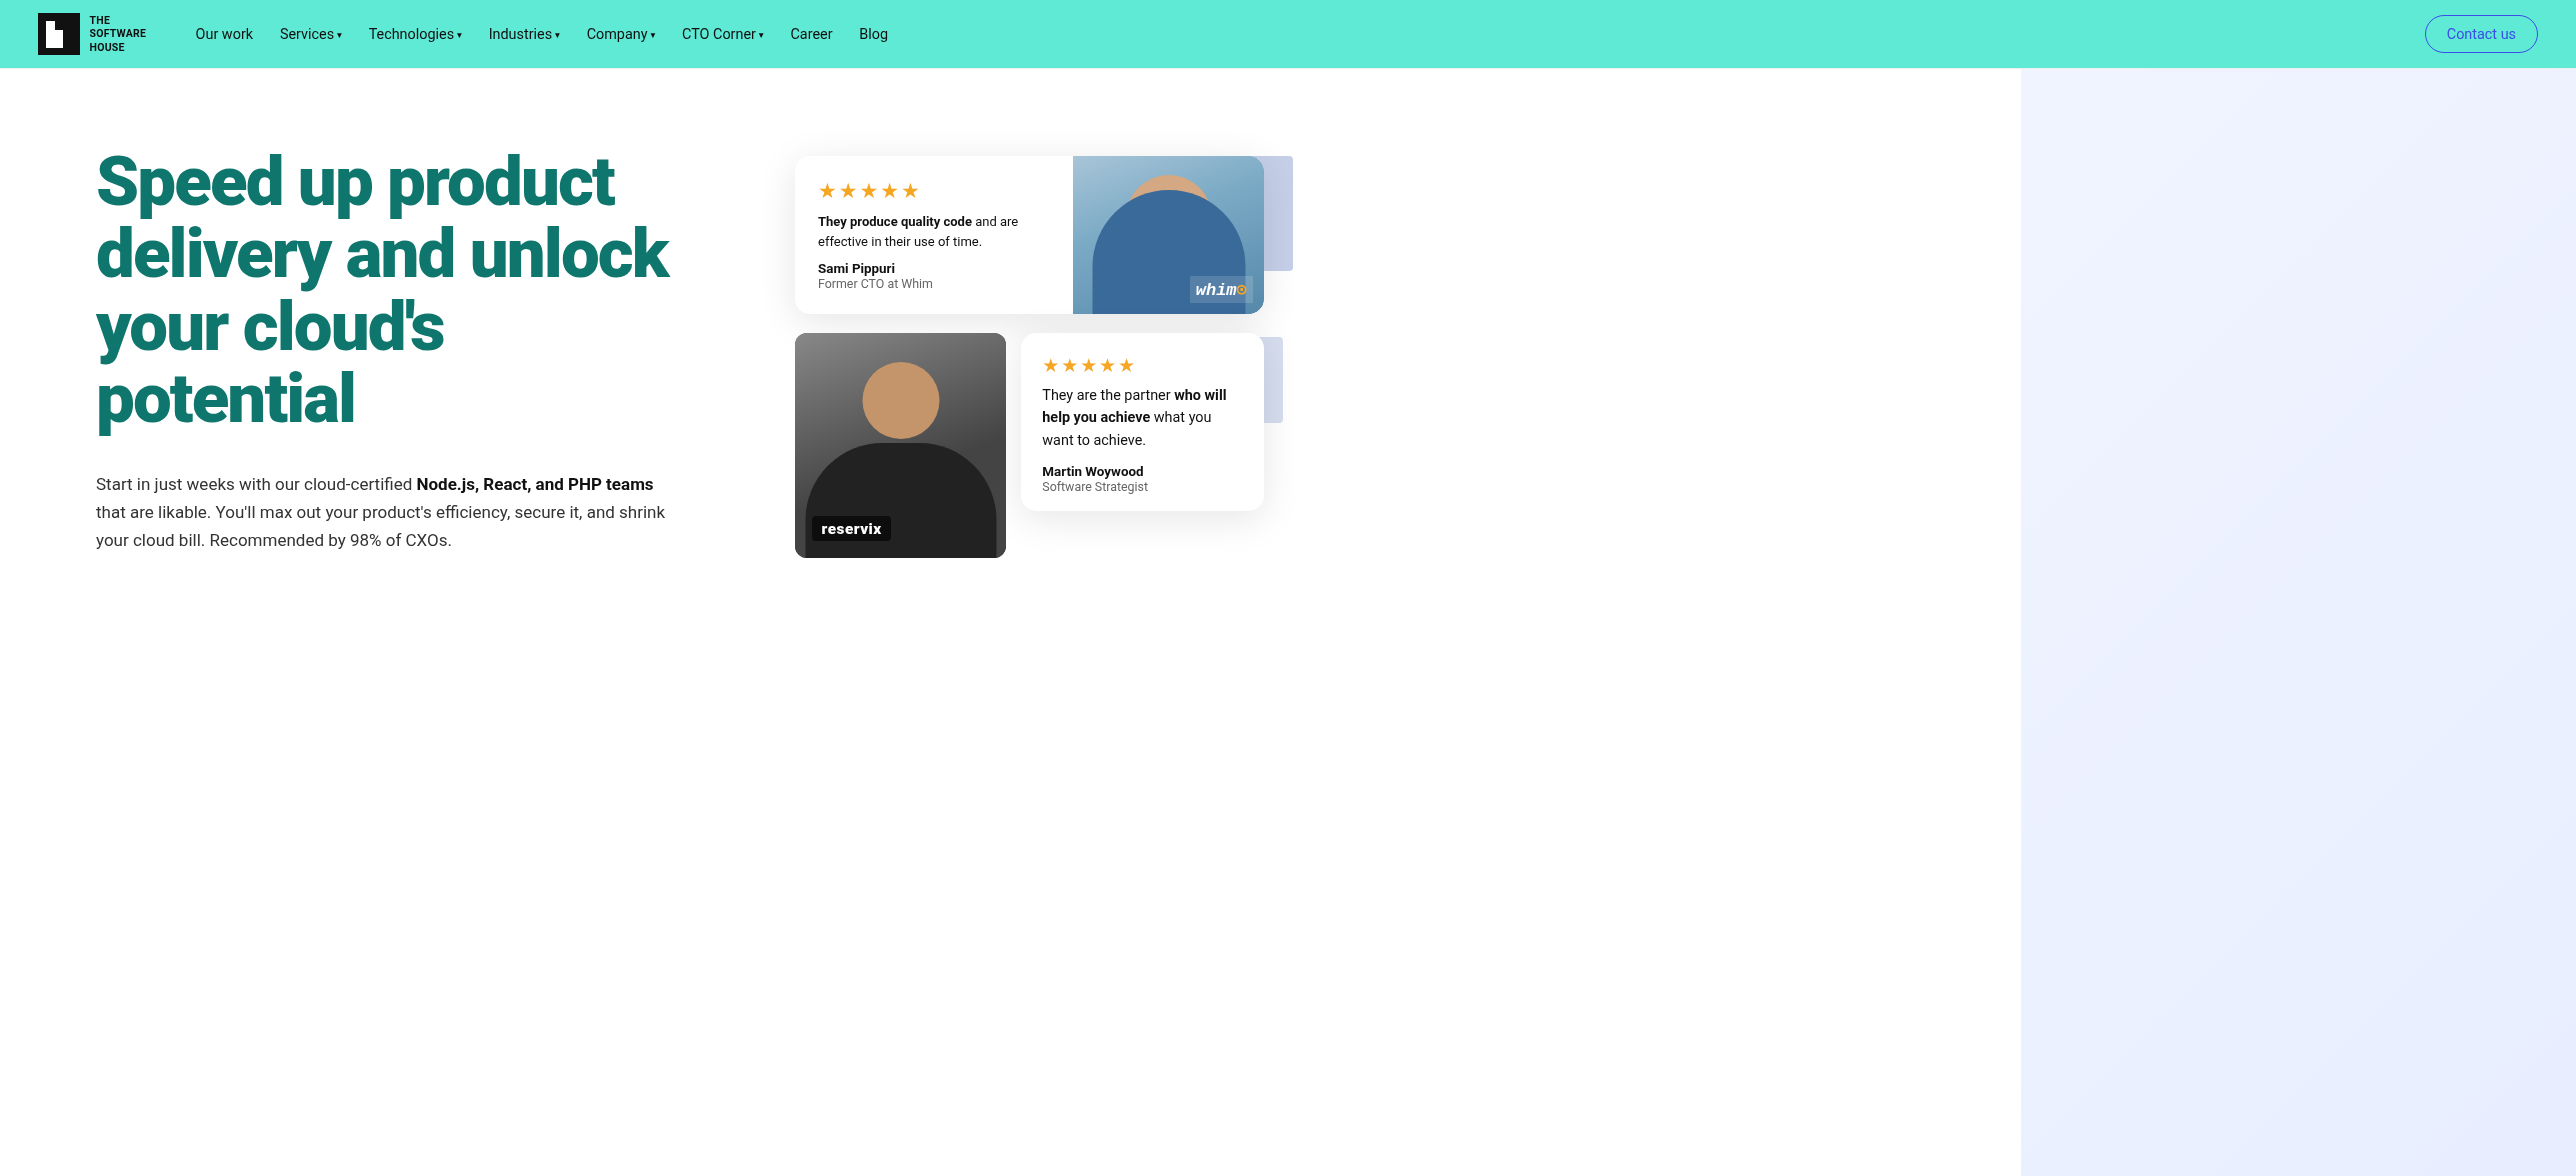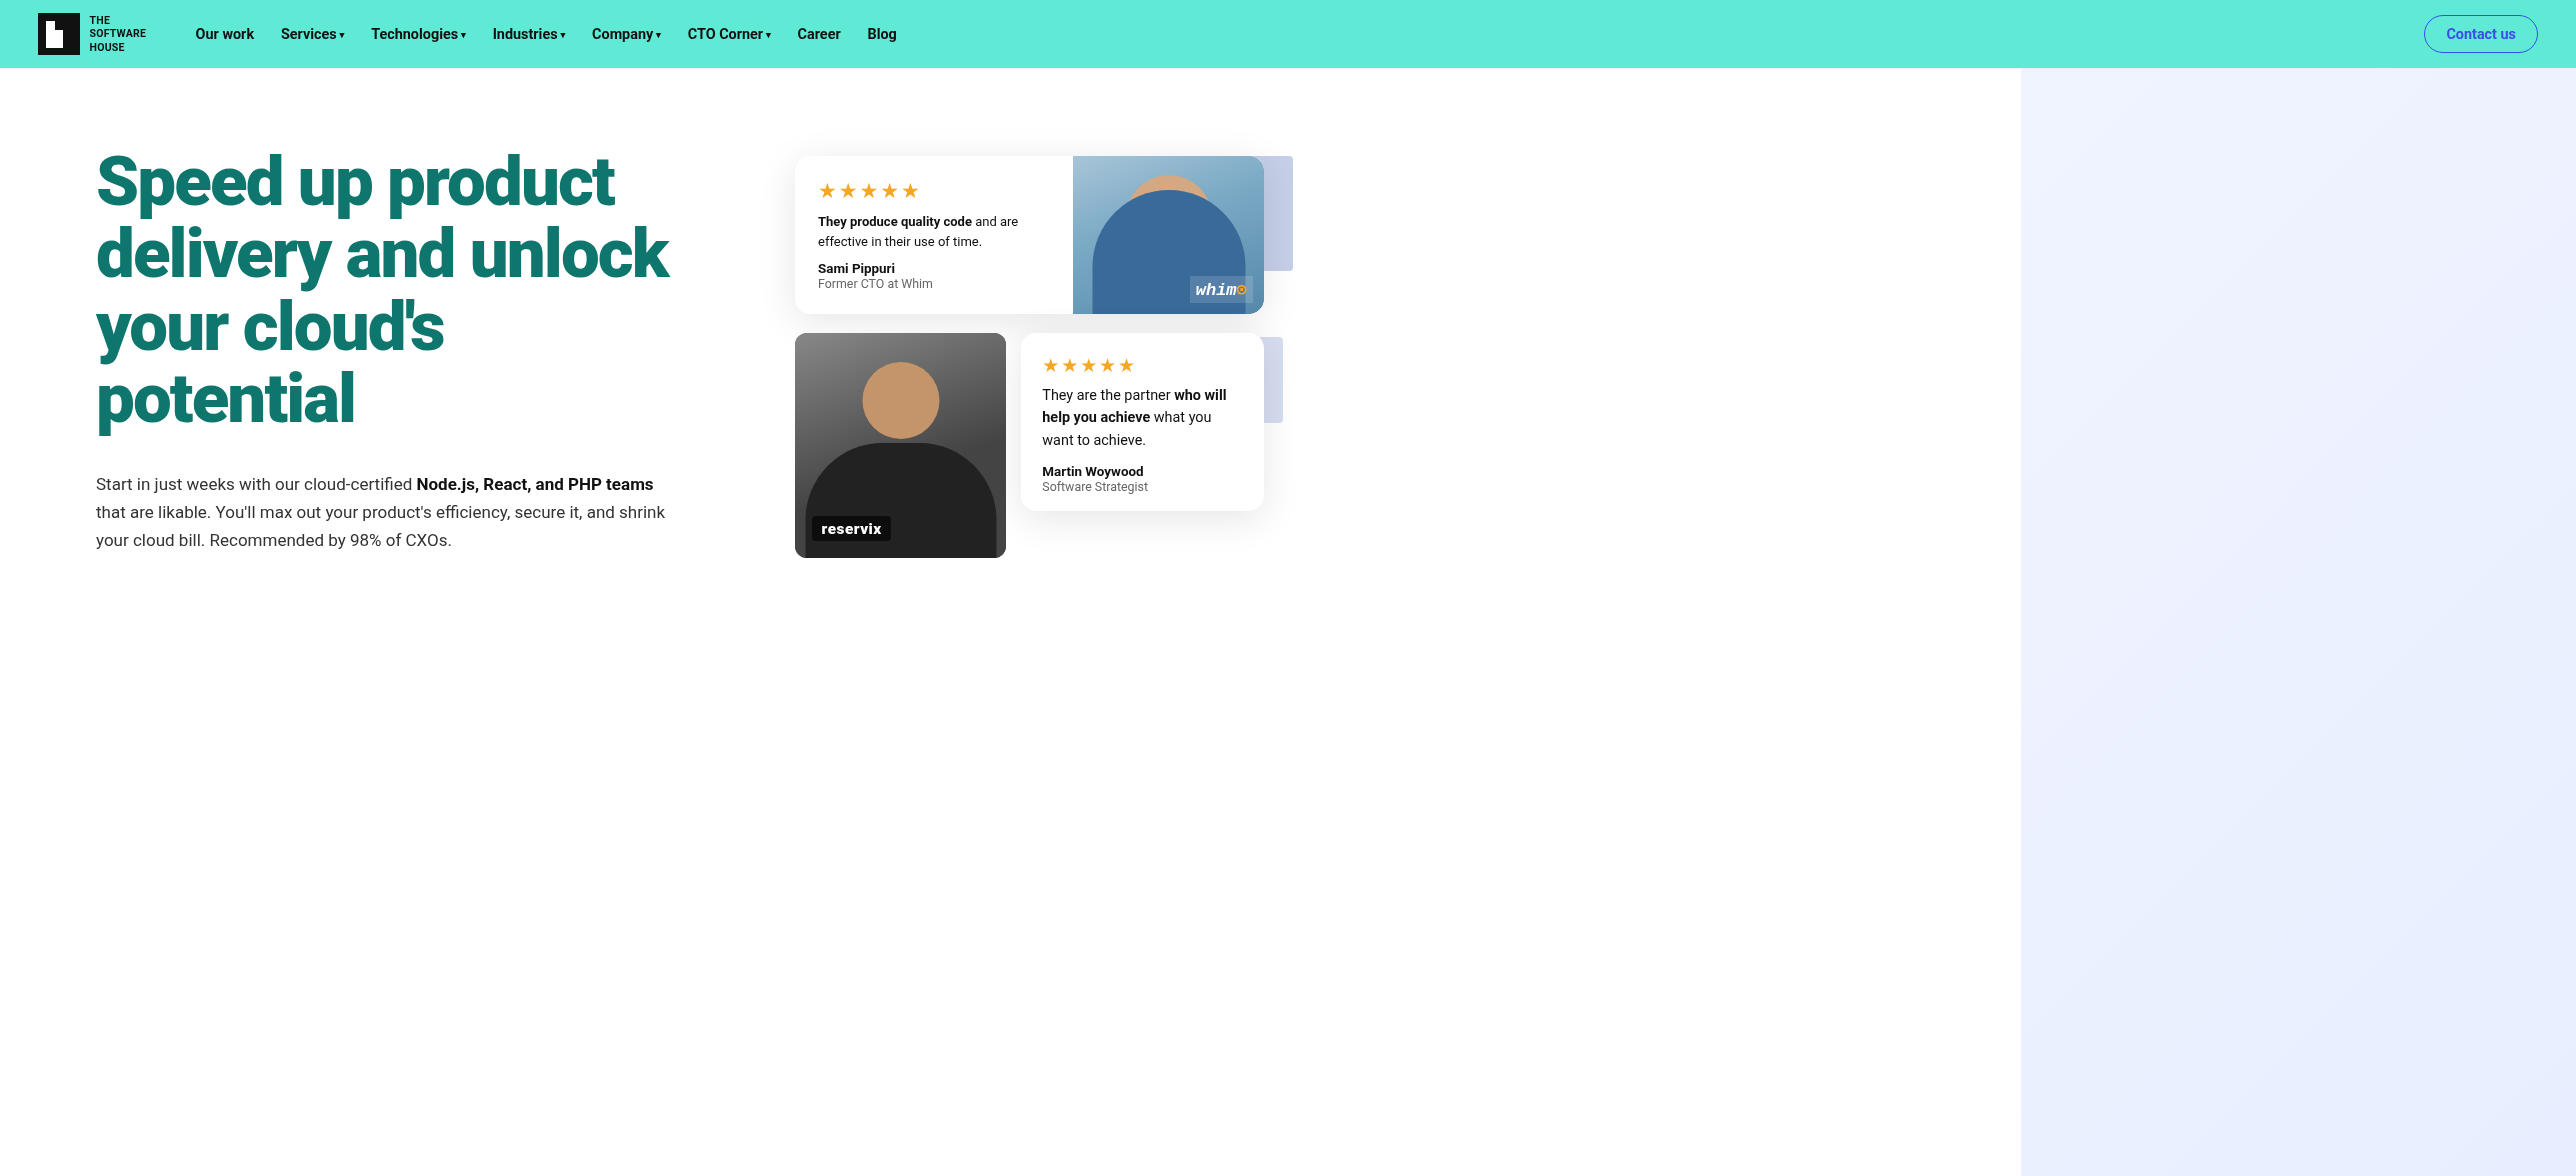--- a/index.html
+++ b/index.html
@@ -24,29 +24,29 @@
     }
     .logo-icon::after {
       content: ''; position: absolute; left: 17px; top: 7.7px;
       width: 9.6px; height: 9.6px; background: #111;
     }
     .logo-text { font-size: 10.5px; font-weight: 700; line-height: 1.3; text-transform: uppercase; letter-spacing: 0.02em; }
 
     .nav-items { display: flex; align-items: center; gap: 3.8px; flex: 1; }
     .nav-item {
       display: flex; align-items: center; gap: 2.9px;
-      padding: 7.7px 11.5px; font-size: 14.4px; font-weight: 700; color: #111;
+      padding: 7.7px 11.5px; font-size: 14.4px; font-weight: 400; color: #111;
       cursor: pointer; border-radius: 5.7px; white-space: nowrap;
       text-decoration: none; background: none; border: none;
     }
     .chevron { font-size: 9.6px; }
 
     .nav-contact {
       padding: 9.6px 21px; border: 1.9px solid #3b4de8; border-radius: 29px;
-      color: #3b4de8; font-size: 14.4px; font-weight: 700; cursor: pointer;
+      color: #3b4de8; font-size: 14.4px; font-weight: 400; cursor: pointer;
       background: none; white-space: nowrap; text-decoration: none; text-align: center;
     }
 
     
     .hero {
       display: flex; align-items: flex-start;
       padding: 77px 96px 57px 96px;
       min-height: calc(100vh - 69px);
       background: #fff;
       position: relative;

